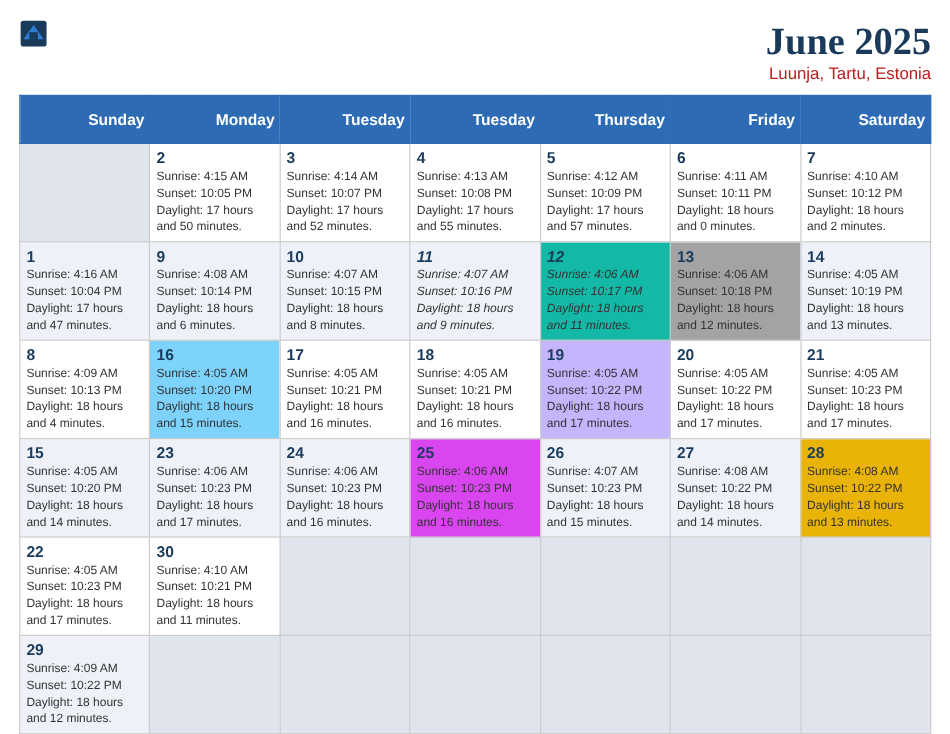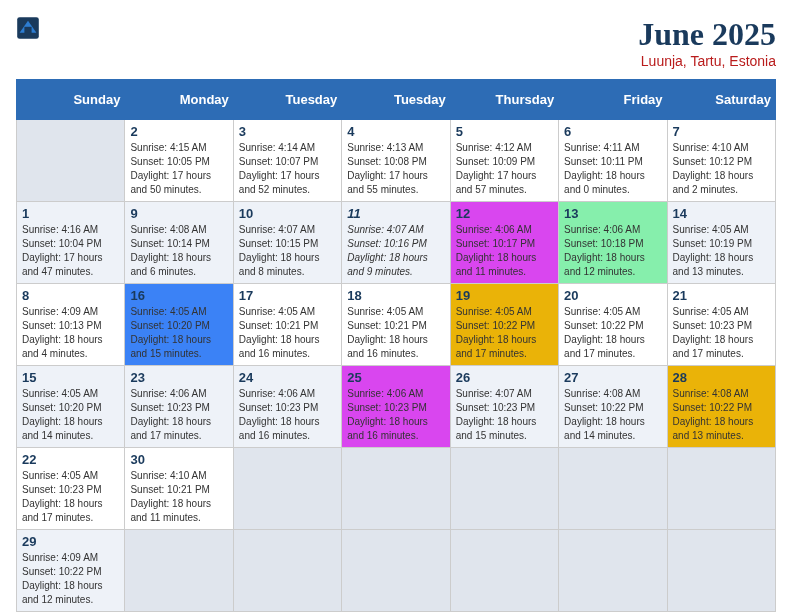--- a/index.html
+++ b/index.html
@@ -166,65 +166,65 @@
           <div class="day-info" style="white-space: pre-line;">Sunrise: 4:07 AM
 Sunset: 10:15 PM
 Daylight: 18 hours and 8 minutes.</div>
         </td>
         <td style="background: rgb(238, 242, 248); font-style: italic;">
           <span class="day-number">11</span>
           <div class="day-info" style="white-space: pre-line;">Sunrise: 4:07 AM
 Sunset: 10:16 PM
 Daylight: 18 hours and 9 minutes.</div>
         </td>
-        <td style="background: #d946ef;">
+        <td style="background: #14b8a6; font-style: italic;">
           <span class="day-number">12</span>
           <div class="day-info" style="white-space: pre-line;">Sunrise: 4:06 AM
 Sunset: 10:17 PM
 Daylight: 18 hours and 11 minutes.</div>
         </td>
-        <td style="background: #86efac;">
+        <td style="background: #a3a3a3;">
           <span class="day-number">13</span>
           <div class="day-info" style="white-space: pre-line;">Sunrise: 4:06 AM
 Sunset: 10:18 PM
 Daylight: 18 hours and 12 minutes.</div>
         </td>
         <td style="background: rgb(238, 242, 248);">
           <span class="day-number">14</span>
           <div class="day-info" style="white-space: pre-line;">Sunrise: 4:05 AM
 Sunset: 10:19 PM
 Daylight: 18 hours and 13 minutes.</div>
         </td>
       </tr>
       <tr>
         <td style="background: rgb(255, 255, 255);">
           <span class="day-number">8</span>
           <div class="day-info" style="white-space: pre-line;">Sunrise: 4:09 AM
 Sunset: 10:13 PM
 Daylight: 18 hours and 4 minutes.</div>
         </td>
-        <td style="background: #3b82f6;">
+        <td style="background: #7dd3fc;">
           <span class="day-number">16</span>
           <div class="day-info" style="white-space: pre-line;">Sunrise: 4:05 AM
 Sunset: 10:20 PM
 Daylight: 18 hours and 15 minutes.</div>
         </td>
         <td style="background: rgb(255, 255, 255);">
           <span class="day-number">17</span>
           <div class="day-info" style="white-space: pre-line;">Sunrise: 4:05 AM
 Sunset: 10:21 PM
 Daylight: 18 hours and 16 minutes.</div>
         </td>
         <td style="background: rgb(255, 255, 255);">
           <span class="day-number">18</span>
           <div class="day-info" style="white-space: pre-line;">Sunrise: 4:05 AM
 Sunset: 10:21 PM
 Daylight: 18 hours and 16 minutes.</div>
         </td>
-        <td style="background: #eab308;">
+        <td style="background: #c4b5fd;">
           <span class="day-number">19</span>
           <div class="day-info" style="white-space: pre-line;">Sunrise: 4:05 AM
 Sunset: 10:22 PM
 Daylight: 18 hours and 17 minutes.</div>
         </td>
         <td style="background: rgb(255, 255, 255);">
           <span class="day-number">20</span>
           <div class="day-info" style="white-space: pre-line;">Sunrise: 4:05 AM
 Sunset: 10:22 PM
 Daylight: 18 hours and 17 minutes.</div>

